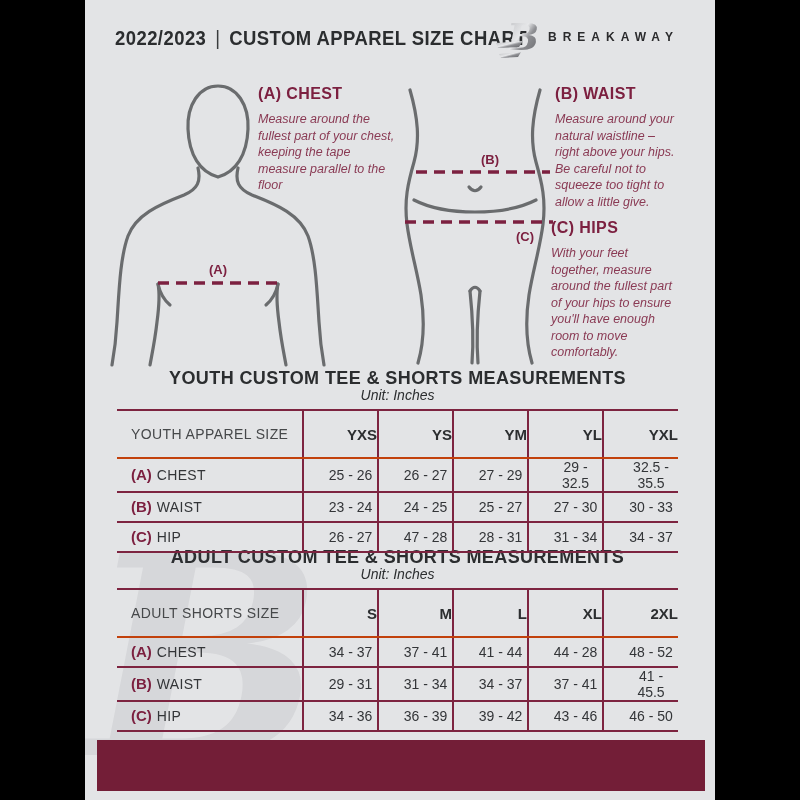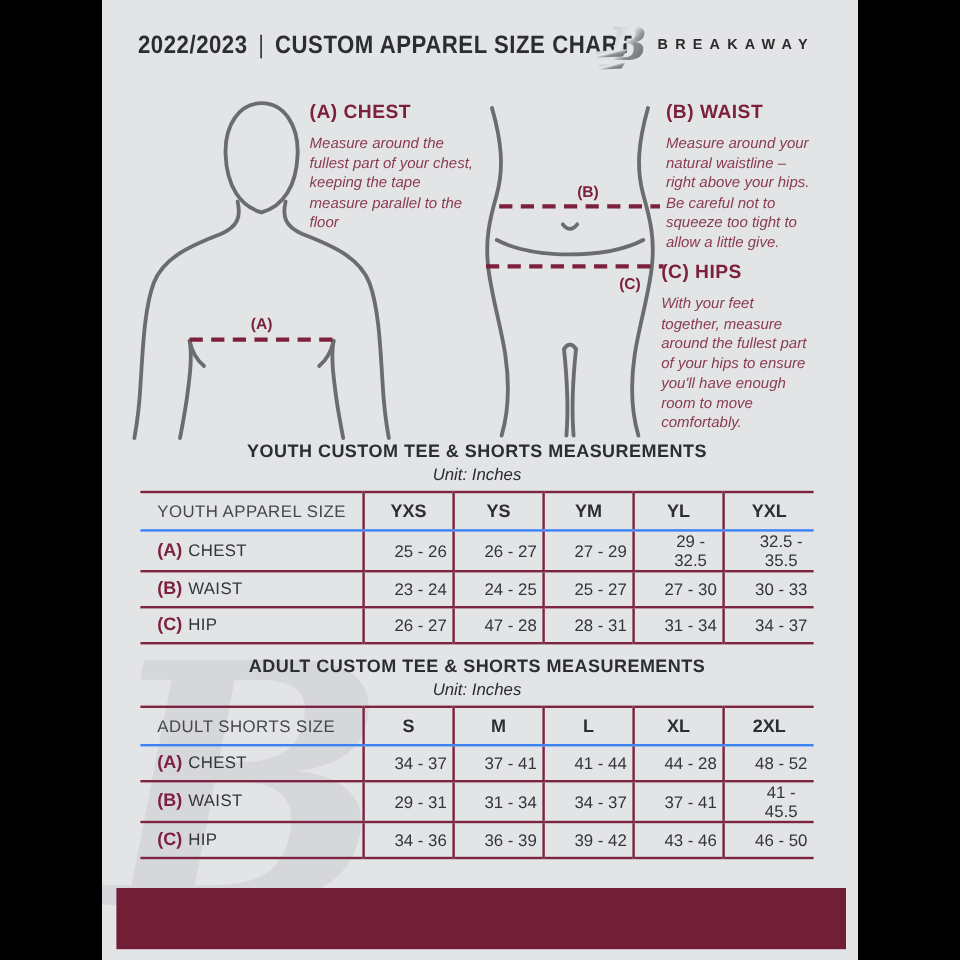--- a/index.html
+++ b/index.html
@@ -26,34 +26,34 @@
   .fig-torso { left:25px; top:72px; }
   .fig-hips  { left:305px; top:88px; }
   .guide-block { position:absolute; }
   .guide-block h3 { font-size:16px; font-weight:bold; color:#7c2040; letter-spacing:.4px; margin-bottom:8px; }
   .guide-block p  { font-size:12.5px; font-style:italic; line-height:1.32; color:#8a3a54; }
   .gb-chest { left:173px; top:85px;  width:138px; }
   .gb-waist { left:470px; top:85px;  width:120px; }
   .gb-hips  { left:466px; top:219px; width:126px; }
   
   .tbl-title { position:absolute; left:32px; width:561px; text-align:center;
-               font-size:15px; font-weight:bold; color:#2b2d2f; letter-spacing:.4px; }
+               font-size:18px; font-weight:bold; color:#2b2d2f; letter-spacing:.4px; }
   .tbl-unit  { position:absolute; left:32px; width:561px; text-align:center;
                font-size:14px; font-style:italic; color:#2b2d2f; }
   table { position:absolute; left:32px; width:561px; border-collapse:collapse;
           table-layout:fixed; z-index:2; }
   #youth-title{top:368px;} #youth-unit{top:387px;} #youth-table{top:409px;}
   #adult-title{top:547px;} #adult-unit{top:566px;} #adult-table{top:588px;}
   table { border-top:2px solid #7d2440; border-bottom:2px solid #7d2440; }
-  thead th { border-bottom:2px solid #3b82f6; height:32px; }
+  thead th { border-bottom:2px solid #c2410c; height:48px; }
   tbody tr:not(:last-child) td { border-bottom:2px solid #7d2440; }
   th:not(.lbl-col), td:not(.lbl-col) { border-left:2px solid #7d2440; }
   .lbl-col { width:186px; text-align:left; padding-left:14px; }
   thead .lbl-col { font-weight:normal; font-size:14px; color:#46484a; letter-spacing:.4px; }
-  thead .size-h { font-size:15px; font-weight:bold; color:#2c2e30; text-align:center; }
+  thead .size-h { font-size:15px; font-weight:bold; color:#2c2e30; text-align:right; }
   tbody td { height:30px;padding-left:20px; }
   tbody .val { font-size:14px; color:#333538; text-align:center; }
   tbody .pfx { font-weight:bold; color:#7c2040; font-size:15px; }
   tbody .lbl { color:#333538; font-size:14px; margin-left:5px; letter-spacing:.3px; }
   
   .footer-bar { position:absolute; left:12px; top:740px; width:608px; height:51px;
                 background:#731e37; z-index:3; }
   .watermark { position:absolute; left:2px; top:538px; z-index:1;
                font-family:"DejaVu Serif",serif; font-weight:bold; font-style:italic;
                font-size:280px; line-height:.85; color:rgba(70,70,82,.08);

